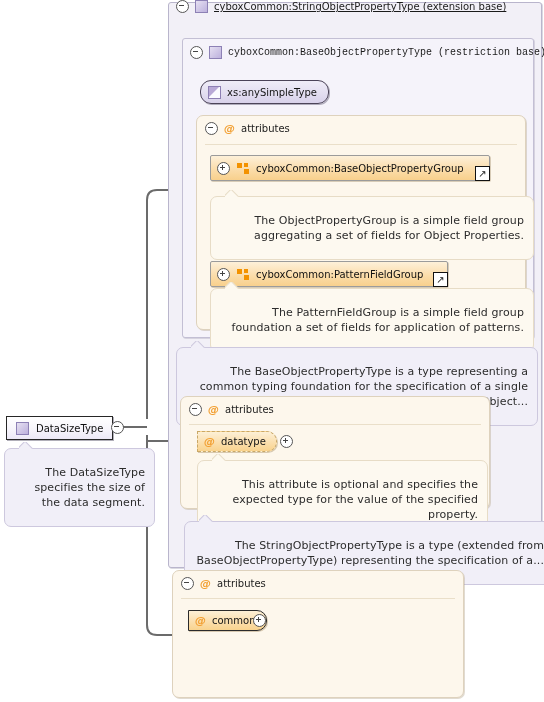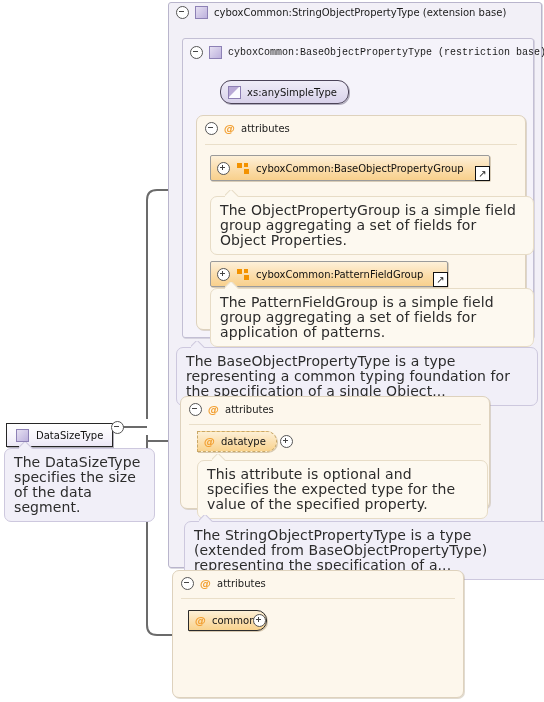--- a/index.html
+++ b/index.html
@@ -129,46 +129,47 @@
     white-space:nowrap;font-size:10px;color:#141414;
     box-shadow:1px 1px 0 rgba(180,155,115,.5);
   }
   .attrpill.required{border:1px solid #2b2b2b;}
   .attrpill.optional{border:1px dashed #c9a867;}
 
   
   .bubble{
     position:absolute;
     border-radius:7px;
-    padding:6px 9px;
-    font-size:14px;
+    padding:16px 9px;
+    font-size:11px;
     line-height:15px;
     letter-spacing:.1px;
     color:#2c2c2c;
+    text-align:right;
   }
   .bubble.purple{background:#f1eff8;border:1px solid #cdc8de;}
   .bubble.cream{background:#fdf9f0;border:1px solid #e7dcc6;}
   .bubble .tip{
     position:absolute;top:-7px;width:14px;height:7px;overflow:hidden;
   }
   .bubble .tip::before{
     content:"";position:absolute;left:0;top:1px;width:11px;height:11px;
     transform:rotate(45deg);
   }
   .bubble.purple .tip::before{background:#f1eff8;border-left:1px solid #cdc8de;border-top:1px solid #cdc8de;}
   .bubble.cream  .tip::before{background:#fdf9f0;border-left:1px solid #e7dcc6;border-top:1px solid #e7dcc6;}
 
   
   .rootbox{
     position:absolute;height:22px;
     background:linear-gradient(180deg,#ffffff 0%,#f6f4fb 60%,#ece8f6 100%);
     border:1px solid #262626;
     box-shadow:1px 1px 0 rgba(100,95,115,.5);
     display:flex;align-items:center;gap:7px;padding:0 9px;
-    white-space:nowrap;font-size:10px;color:#0f0f0f;margin-top:7px;
+    white-space:nowrap;font-size:10px;color:#0f0f0f;
   }
   .connsvg{position:absolute;left:0;top:0;overflow:visible;}
 </style>
 </head>
 <body>
 
 <div class="canvas">
 
   <svg class="connsvg" width="544" height="702">
 
@@ -180,35 +181,35 @@
     <path d="M147,200 Q147,190 157,190 L172,190" stroke="#6b6b6b" stroke-width="2" fill="none"></path>
 
     <path d="M147,441 L172,441" stroke="#6b6b6b" stroke-width="2" fill="none"></path>
 
     <path d="M147,625 Q147,635 157,635 L172,635" stroke="#6b6b6b" stroke-width="2" fill="none"></path>
   </svg>
 
   <div class="abs ctbox" style="left:168px;top:2px;width:374px;height:566px;">
   </div>
 
-  <div class="cthead" style="left:176px;top:6px;">
+  <div class="cthead" style="left:176px;top:0;text-decoration:underline;">
     <span class="togg"></span>
     <span class="sqicon"></span>
     <span>cyboxCommon:StringObjectPropertyType (extension base)</span>
   </div>
 
   <div class="abs ctbox-inner" style="left:182px;top:38px;width:352px;height:300px;"></div>
 
   <div class="cthead" style="left:190px;top:46px;font-family:Liberation Mono, monospace;">
     <span class="togg"></span>
     <span class="sqicon"></span>
     <span>cyboxCommon:BaseObjectPropertyType (restriction base)</span>
   </div>
 
-  <div class="pill" style="left:220px;top:80px;justify-content:flex-end;">
+  <div class="pill" style="left:200px;top:80px;justify-content:flex-end;">
     <span class="simpleicon"></span>
     <span>xs:anySimpleType</span>
   </div>
 
   <div class="abs attrbox" style="left:196px;top:115px;width:330px;height:215px;"></div>
 
   <div class="attrhead" style="left:205px;top:122px;">
     <span class="togg"></span>
     <span class="atsym">@</span>
     <span class="lbl">attributes</span>
@@ -237,21 +238,21 @@
         <i></i>
         <i></i>
         <i></i>
       </span>
     <span>cyboxCommon:PatternFieldGroup</span>
     <span class="extlink">↗</span>
   </div>
 
   <div class="bubble cream" style="left:210px;top:288px;width:304px;">
     <span class="tip" style="left:14px;"></span>
-    <span>The PatternFieldGroup is a simple field group aggregating a set of fields for application of patterns.</span>
+    <span>The PatternFieldGroup is a simple field group foundation a set of fields for application of patterns.</span>
   </div>
 
   <div class="bubble purple" style="left:176px;top:347px;width:342px;">
     <span class="tip" style="left:14px;"></span>
     <span>The BaseObjectPropertyType is a type representing a common typing foundation for the specification of a single Object...</span>
   </div>
 
   <div class="abs attrbox" style="left:180px;top:396px;width:310px;height:113px;"></div>
 
   <div class="attrhead" style="left:189px;top:403px;">

